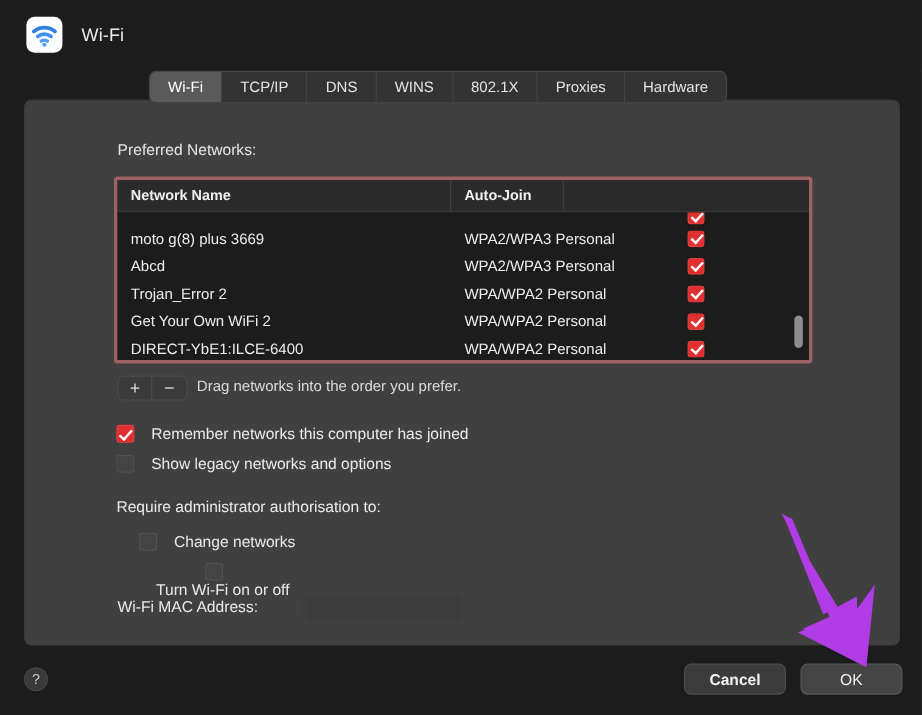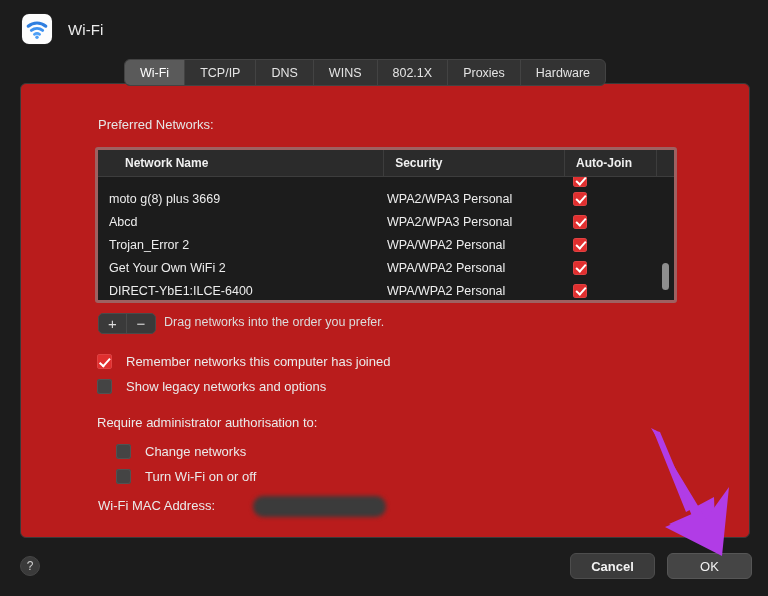--- a/index.html
+++ b/index.html
@@ -44,21 +44,21 @@
     font-size: 15px;
     color: #eaeaea;
     letter-spacing: 0.1px;
   }
 
   
   .panel {
     position: absolute;
     left: 20px; top: 83px;
     width: 730px; height: 455px;
-    background: #b91c1c;
+    background: #404040;
     border: 1px solid #3a3a3a;
     border-radius: 6px;
   }
 
   
   .tabbar {
     position: absolute;
     left: 124px; top: 59px;
     height: 27px;
     display: flex;
@@ -109,21 +109,20 @@
     border: 3px solid #9e6161;
     border-radius: 3px;
     background: #1e1e1e;
   }
 
   .table-head {
     display: flex;
     height: 27px;
     background: #2b2b2b;
     border-bottom: 1px solid #3d3d3d;
-    padding-left: 16px;
   }
   .th {
     font-size: 12px;
     font-weight: bold;
     color: #f0f0f0;
     display: flex;
     align-items: center;
     padding-left: 11px;
     border-right: 1px solid #3d3d3d;
   }
@@ -251,21 +250,21 @@
   .cbtext {
     margin-left: 14px;
     font-size: 13px;
     color: #eaeaea;
     white-space: nowrap;
   }
 
   .cb-remember { left: 76px; top: 270px; }
   .cb-legacy   { left: 76px; top: 295px; }
   .cb-change   { left: 95px; top: 360px; }
-  .cb-turn     { left: 95px; top: 385px; }
+  .cb-turn     { left: 95px; top: 385px; flex-direction: column; }
 
   .label-admin {
     position: absolute;
     left: 76px; top: 331px;
     font-size: 13px;
     color: #eaeaea;
   }
 
   
   .mac-label {
@@ -338,21 +337,20 @@
 </div>
 
 <div class="panel">
   <div class="content">
 
     <div class="label-pref">Preferred Networks:</div>
 
     <div class="table-wrap">
       <div class="table-head">
         <div class="th c1">Network Name</div>
-        <div class="th c2">Security</div>
         <div class="th c3">Auto-Join</div>
         <div class="th c4"></div>
       </div>
 
       <div class="table-body">
 
         <div class="row clipped">
           <div class="cell c1"></div>
           <div class="cell c2"></div>
           <div class="cell c3">

